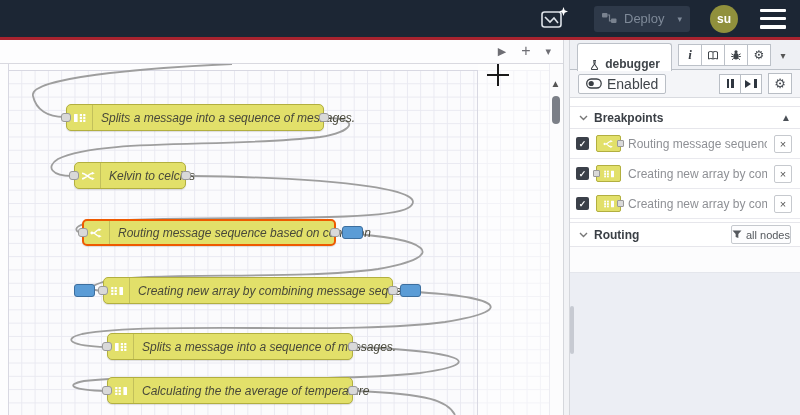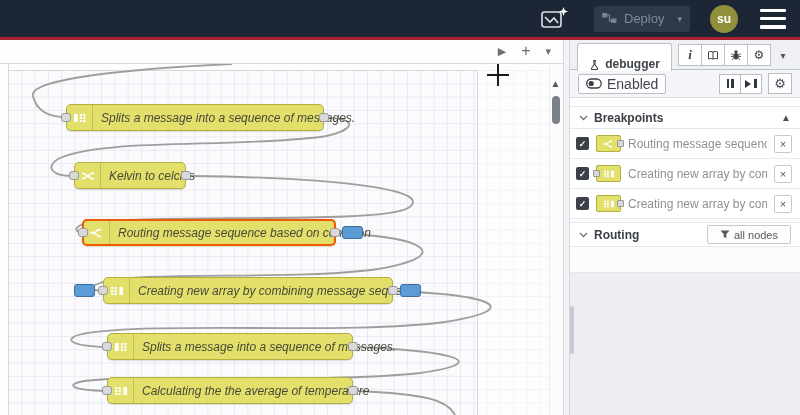--- a/index.html
+++ b/index.html
@@ -104,21 +104,21 @@
              position:relative; display:flex; align-items:center; justify-content:center; flex:none; }
   .bp-port { position:absolute; width:7px; height:7px; background:#d9d9d9; border:1px solid #999;
              border-radius:1px; top:4px; }
   .bp-port.left { left:-4px; } .bp-port.right { right:-4px; }
   .bp-label { flex:1; font-size:12px; color:#8e9095; white-space:nowrap; overflow:hidden; }
   .bp-del { width:18px; height:18px; border:1px solid #c6c9ce; border-radius:2px; background:#fff;
             color:#555; font-size:11px; display:flex; align-items:center; justify-content:center;
             cursor:pointer; flex:none; margin-right:2px; }
   #msg-hdr { margin-top:3px; height:25px; }
   #filter-btn { margin-left:auto; height:19px; border:1px solid #c6c9ce; border-radius:2px; background:#fdfdfe;
-                display:flex; align-items:center; gap:4px; padding:0 12px; cursor:pointer; }
+                display:flex; align-items:center; gap:4px; padding:0 0; cursor:pointer; }
   #filter-btn .flabel { font-size:11px; color:#55595e; }
   #msg-empty { height:26px; background:#fcfcfd; border-bottom:1px solid #e4e6ec; flex:none; }
   #sb-grayfill { flex:1; background:#eceef4; }
   #sb-mini-scroll { position:absolute; left:0; top:208px; width:4px; height:48px; background:#c7cad2; border-radius:2px; }
 </style>
 </head>
 <body>
 
 <div id="app">
 

